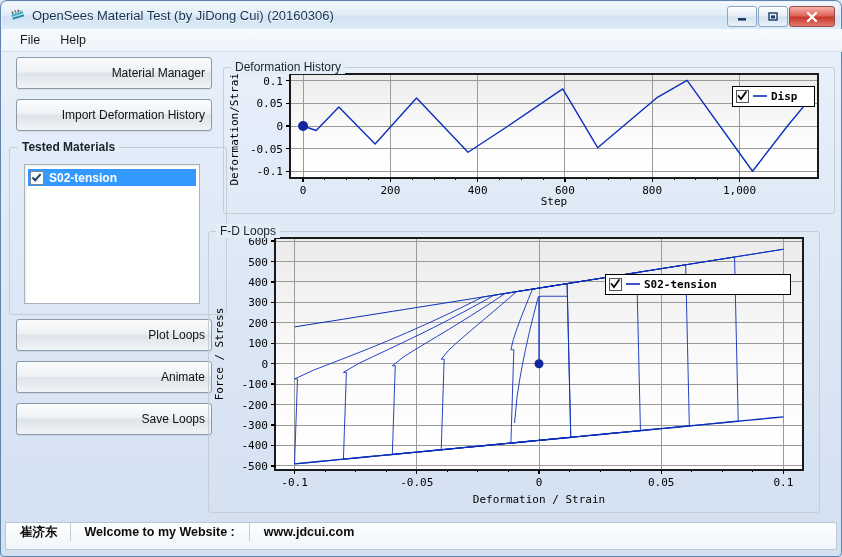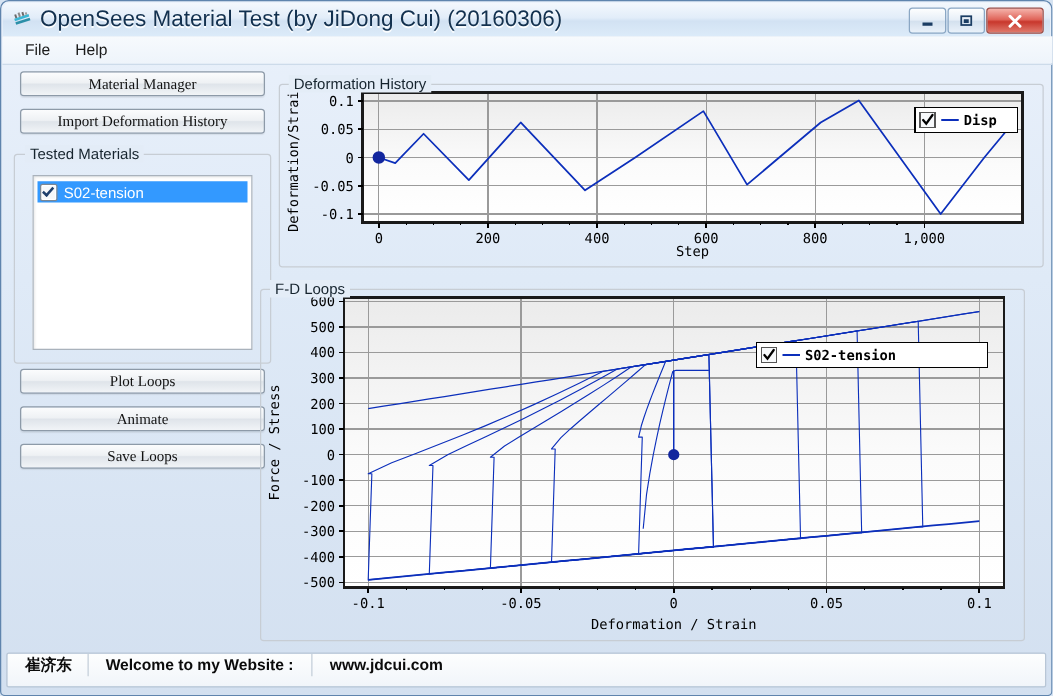--- a/index.html
+++ b/index.html
@@ -15,21 +15,21 @@
   }
   
   .titlebar{
     position:absolute;left:1px;top:1px;width:838px;height:27px;
     background:linear-gradient(180deg,#f4f8fd 0%,#e2edf9 45%,#d2e2f3 55%,#dcebf9 100%);
     border-radius:6px 6px 0 0;border-bottom:1px solid #b6cbe2;
     display:flex;align-items:center;
   }
   .title-icon{width:18px;height:18px;margin-left:7px;margin-right:5px;position:relative;flex:none;}
   .title-text{
-    font-size:18px;color:#13314f;white-space:nowrap;
+    font-size:13px;color:#13314f;white-space:nowrap;
     text-shadow:0 1px 0 rgba(255,255,255,.9);
   }
   .wbtns{position:absolute;right:5px;top:4px;display:flex;gap:1px;}
   .wbtn{
     width:28px;height:19px;border:1px solid #8ba7c4;border-radius:3px;
     background:linear-gradient(180deg,#fdfefe 0%,#e6eef7 48%,#d3e0ee 52%,#eaf2fa 100%);
     display:flex;align-items:center;justify-content:center;
   }
   .wbtn.close{
     width:44px;border:1px solid #9c4a43;
@@ -39,29 +39,29 @@
   
   .menubar{
     position:absolute;left:1px;top:28px;width:838px;height:22px;
     background:linear-gradient(180deg,#f7fafd 0%,#eef4fb 100%);
     border-bottom:1px solid #cddbea;display:flex;align-items:center;padding-left:8px;
   }
   .menu-item{padding:2px 10px;font-size:12.5px;color:#1a1a1a;cursor:default;}
   
   .leftpane{position:absolute;left:8px;top:56px;width:210px;}
   .btn{
-    display:block;width:196px;height:20px;margin:0 auto 10px auto;
+    display:block;width:196px;height:32px;margin:0 auto 10px auto;
     border:1px solid #8d9aa8;border-radius:3px;
     background:linear-gradient(180deg,#fbfcfd 0%,#eef1f4 46%,#dfe4ea 52%,#f1f4f7 100%);
-    font-family:Liberation Serif, serif;font-size:12px;color:#111;
-    box-shadow:0 1px 1px rgba(0,0,0,.07);cursor:default;
+    font-family:Liberation Sans, sans-serif;font-size:12px;color:#111;
+    box-shadow:0 1px 1px rgba(0,0,0,.07);cursor:default;text-align:right;
   }
   .group{
     position:relative;width:204px;margin:16px auto 0 auto;
-    border:1px solid #c7cdd4;border-radius:3px;padding:10px 0 0 0;
+    border:1px solid #c7cdd4;border-radius:3px;padding:10px 12px 0 0;font-weight:bold;
   }
   .group-title{
     position:absolute;top:-8px;left:8px;background:#e3ecf7;padding:0 4px;
     font-size:12px;color:#16242e;
   }
   .listbox{
     width:176px;height:140px;margin:6px auto 10px auto;background:#fff;
     border:1px solid #a9b2bc;box-shadow:inset 1px 1px 2px rgba(0,0,0,.09);
     padding:4px 3px;box-sizing:border-box;
   }

